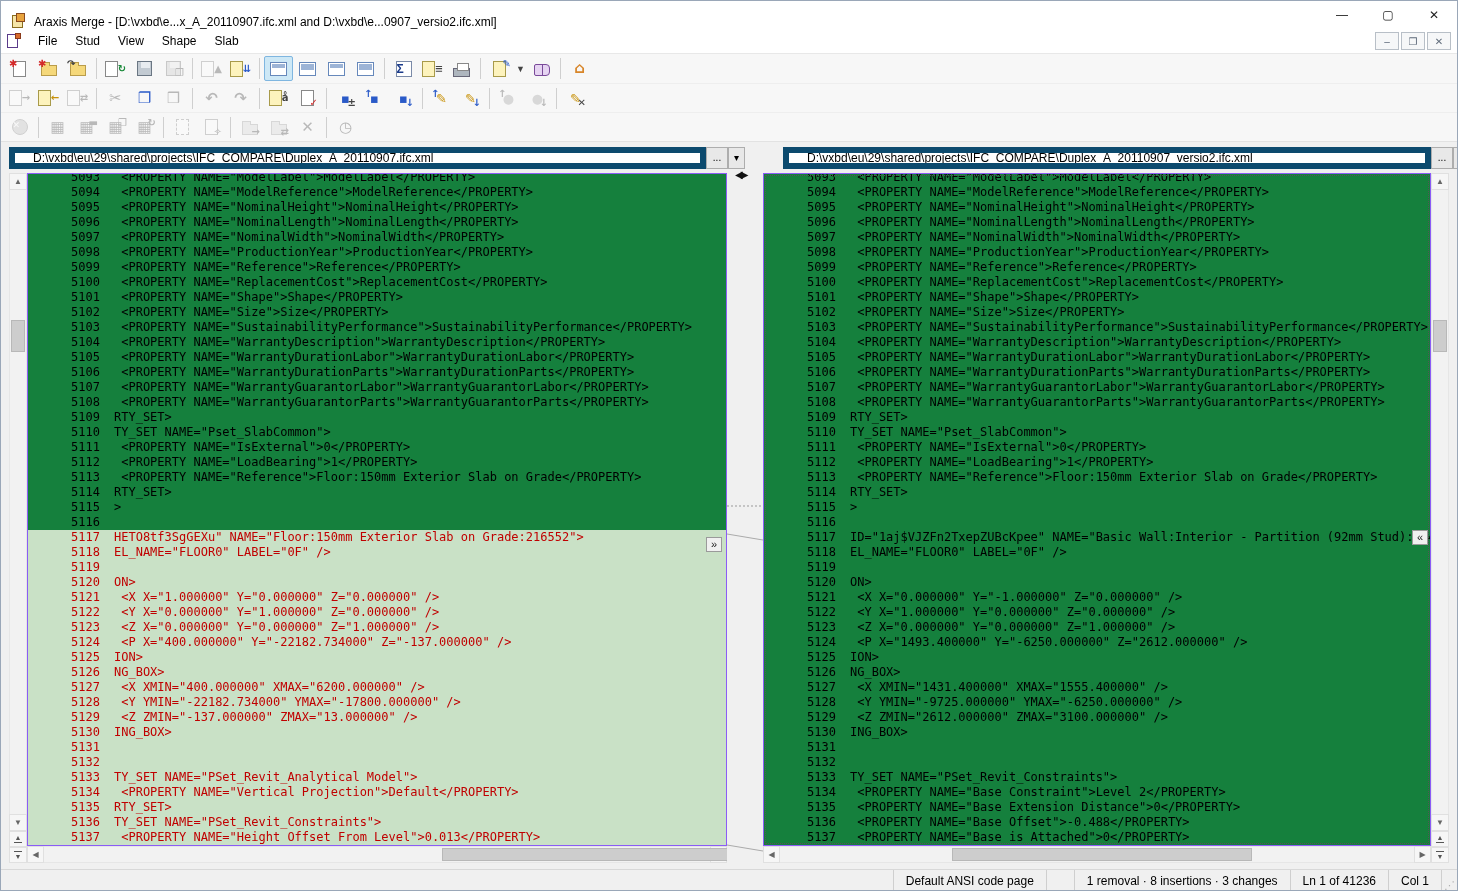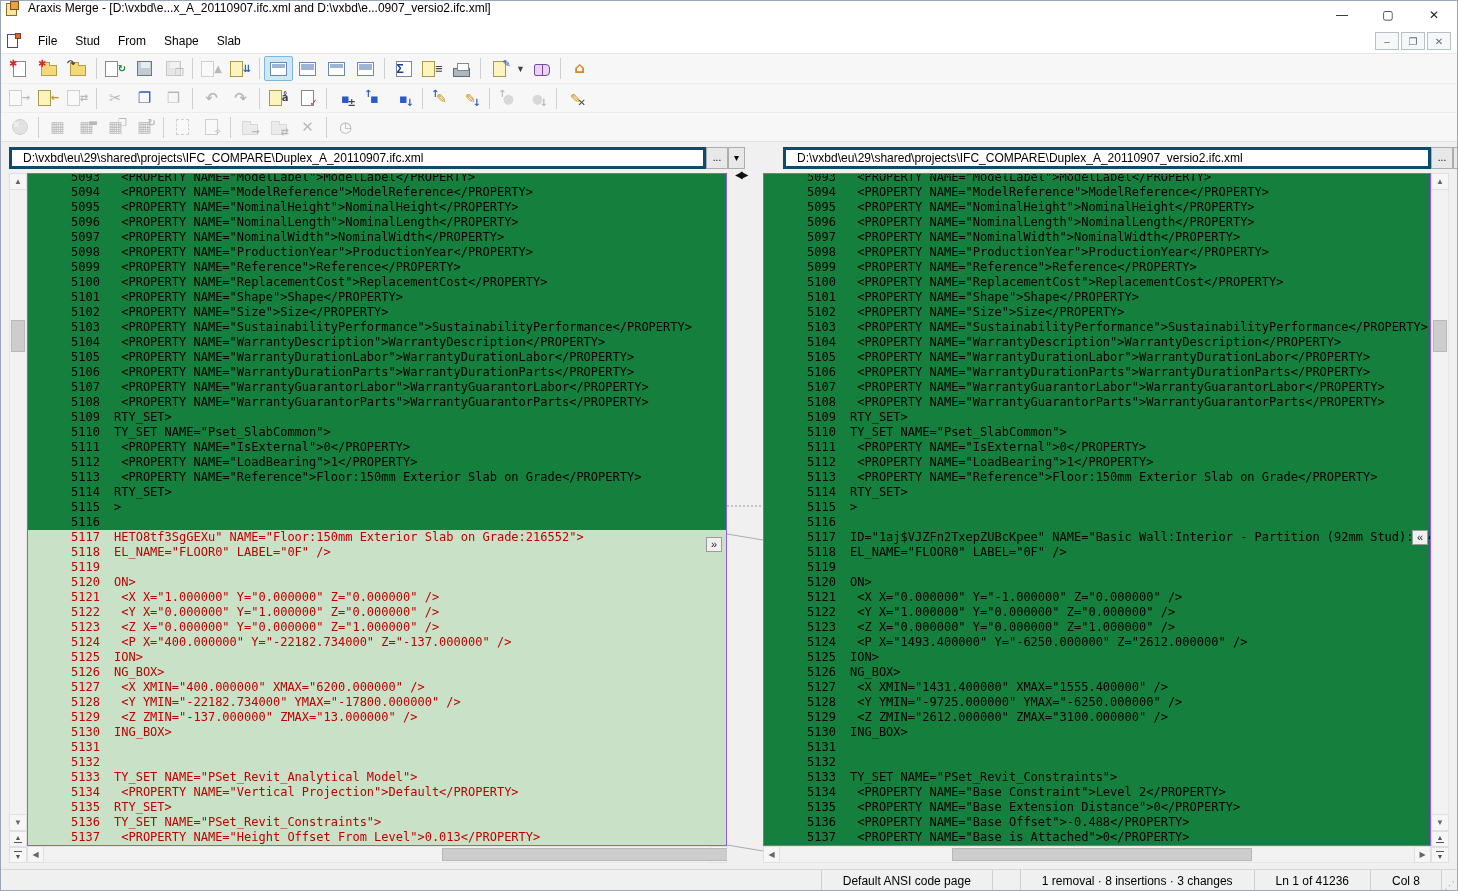--- a/index.html
+++ b/index.html
@@ -1,20 +1,20 @@
 <!DOCTYPE html>
 <html><head>
 <meta charset="utf-8">
 <style>
   * { margin:0; padding:0; box-sizing:border-box; }
   html,body { width:1458px; height:891px; overflow:hidden; }
   body { font-family:"Liberation Sans", sans-serif; background:#f0f0f0; border:1px solid #9aa7b8; position:relative; font-size:12px; color:#000; }
 
   
-  .titlebar { height:28px; background:#ffffff; display:flex; align-items:flex-start; padding-left:4px; }
+  .titlebar { height:28px; background:#ffffff; display:flex; align-items:flex-end; padding-left:10px; }
   .app-ic { width:16px; height:16px; position:relative; margin-right:7px; flex:0 0 auto; }
   .app-ic .p1 { position:absolute; left:1px; top:2px; width:11px; height:13px; background:#f6e6a8; border:1px solid #8a6d1f; }
   .app-ic .p2 { position:absolute; left:5px; top:0; width:9px; height:9px; background:#e8a33d; border:1px solid #8a4a1f; }
   .title-text { font-size:12px; color:#000; white-space:nowrap; }
   .wincaps { margin-left:auto; display:flex; height:28px; }
   .wincap { width:46px; height:28px; display:flex; align-items:center; justify-content:center; font-size:12px; color:#222; cursor:default; }
 
   
   .menubar { height:25px; background:#ffffff; display:flex; align-items:center; padding-left:6px; border-bottom:1px solid #e8e8e8; }
   .doc-ic { width:14px; height:16px; position:relative; margin-right:8px; }
@@ -53,21 +53,21 @@
   b.o.big { position:static; font-size:15px; }
   b.o.med { position:static; font-size:13px; }
   .o.tl { left:3px; top:2px; } .o.tr { right:2px; top:2px; } .o.br { right:3px; bottom:2px; }
   .o.ctr { position:static; }
   .o.red { color:#d42a2a; } .o.grn { color:#1a8a3a; } .o.blue { color:#2a5ac8; } .o.gold { color:#c8920a; } .o.dk { color:#444; } .o.org { color:#d8862a; } .o.gray { color:#9aa0a8; }
   .caret-btn { width:13px; height:25px; display:flex; align-items:center; justify-content:center; font-size:9px; color:#444; }
 
   
   .pathrow { height:31px; background:#f0f0f0; display:flex; align-items:center; padding:0 8px 0 8px; gap:4px; }
   .path-group { display:flex; align-items:center; flex:0 0 auto; }
-  .path-input { height:22px; border:3px solid #0c4a6e; background:#fff; font-size:12px; font-family:"Liberation Sans",sans-serif; padding:0 11px; }
+  .path-input { height:22px; border:6px solid #0c4a6e; background:#fff; font-size:12px; font-family:"Liberation Sans",sans-serif; padding:0 18px; }
   .path-input.l { width:697px; }
   .path-input.r { width:648px; }
   .path-btn { height:22px; border:1px solid #adadad; background:#e8e8e8; font-size:10px; display:flex; align-items:center; justify-content:center; }
   .path-browse { width:22px; }
   .path-drop { width:17px; }
   .path-gap { width:30px; flex:0 0 auto; }
 
   
   .main { display:flex; height:690px; padding:0 0 0 8px; }
   .vstrip { width:18px; background:#f2f2f2; display:flex; flex-direction:column; }
@@ -99,21 +99,21 @@
 
   .cstrip { width:36px; position:relative; background:#f0f0f0; }
   .cstrip .splitter-ic { position:absolute; top:-4px; left:8px; font-size:10px; color:#111; letter-spacing:-2px; }
   .cstrip svg { position:absolute; left:0; top:0; }
 
   
   .statusgap { height:6px; }
   .statusbar { height:23px; background:#f0f0f0; border-top:1px solid #d8d8d8; display:flex; align-items:center; font-size:12px; color:#000; }
   .st-help { padding-left:4px;margin-top:32px; }
   .st-right { margin-left:auto; display:flex; align-items:stretch; height:100%; }
-  .st-cell { display:flex; align-items:center; padding:0 21px; border-left:1px solid #cfcfcf; }
+  .st-cell { display:flex; align-items:center; padding:0 12px; border-left:1px solid #cfcfcf; }
   .st-cell.empty { width:28px; padding:0; }
   .grip { width:16px; border-left:1px solid #cfcfcf; position:relative; }
   .grip::after { content:"⋰"; position:absolute; right:2px; bottom:0px; color:#b0b0b0; font-size:11px; }
 </style>
 </head>
 <body>
 
 <div class="titlebar">
   <span class="app-ic">
       <span class="p1"></span>
@@ -128,21 +128,21 @@
 </div>
 
 <div class="menubar">
   <span class="doc-ic">
       <span class="p1"></span>
       <span class="p2"></span>
     </span>
   <span id="menu-items" style="display:flex;">
       <span class="menu-item">File</span>
       <span class="menu-item">Stud</span>
-      <span class="menu-item">From</span>
+      <span class="menu-item">View</span>
       <span class="menu-item">Shape</span>
       <span class="menu-item">Slab</span>
     </span>
   <span class="mdicaps">
     <span class="mdicap">–</span>
     <span class="mdicap">❐</span>
     <span class="mdicap">✕</span>
   </span>
 </div>
 
@@ -534,16 +534,16 @@
 
 <div class="statusgap"></div>
 
 <div class="statusbar">
   <span class="st-help">Press F1 for help</span>
   <span class="st-right">
     <span class="st-cell">Default ANSI code page</span>
     <span class="st-cell empty"></span>
     <span class="st-cell">1 removal · 8 insertions · 3 changes</span>
     <span class="st-cell">Ln 1 of 41236</span>
-    <span class="st-cell">Col 8</span>
+    <span class="st-cell">Col 1</span>
     <span class="grip"></span>
   </span>
 </div>
 
 </body></html>

